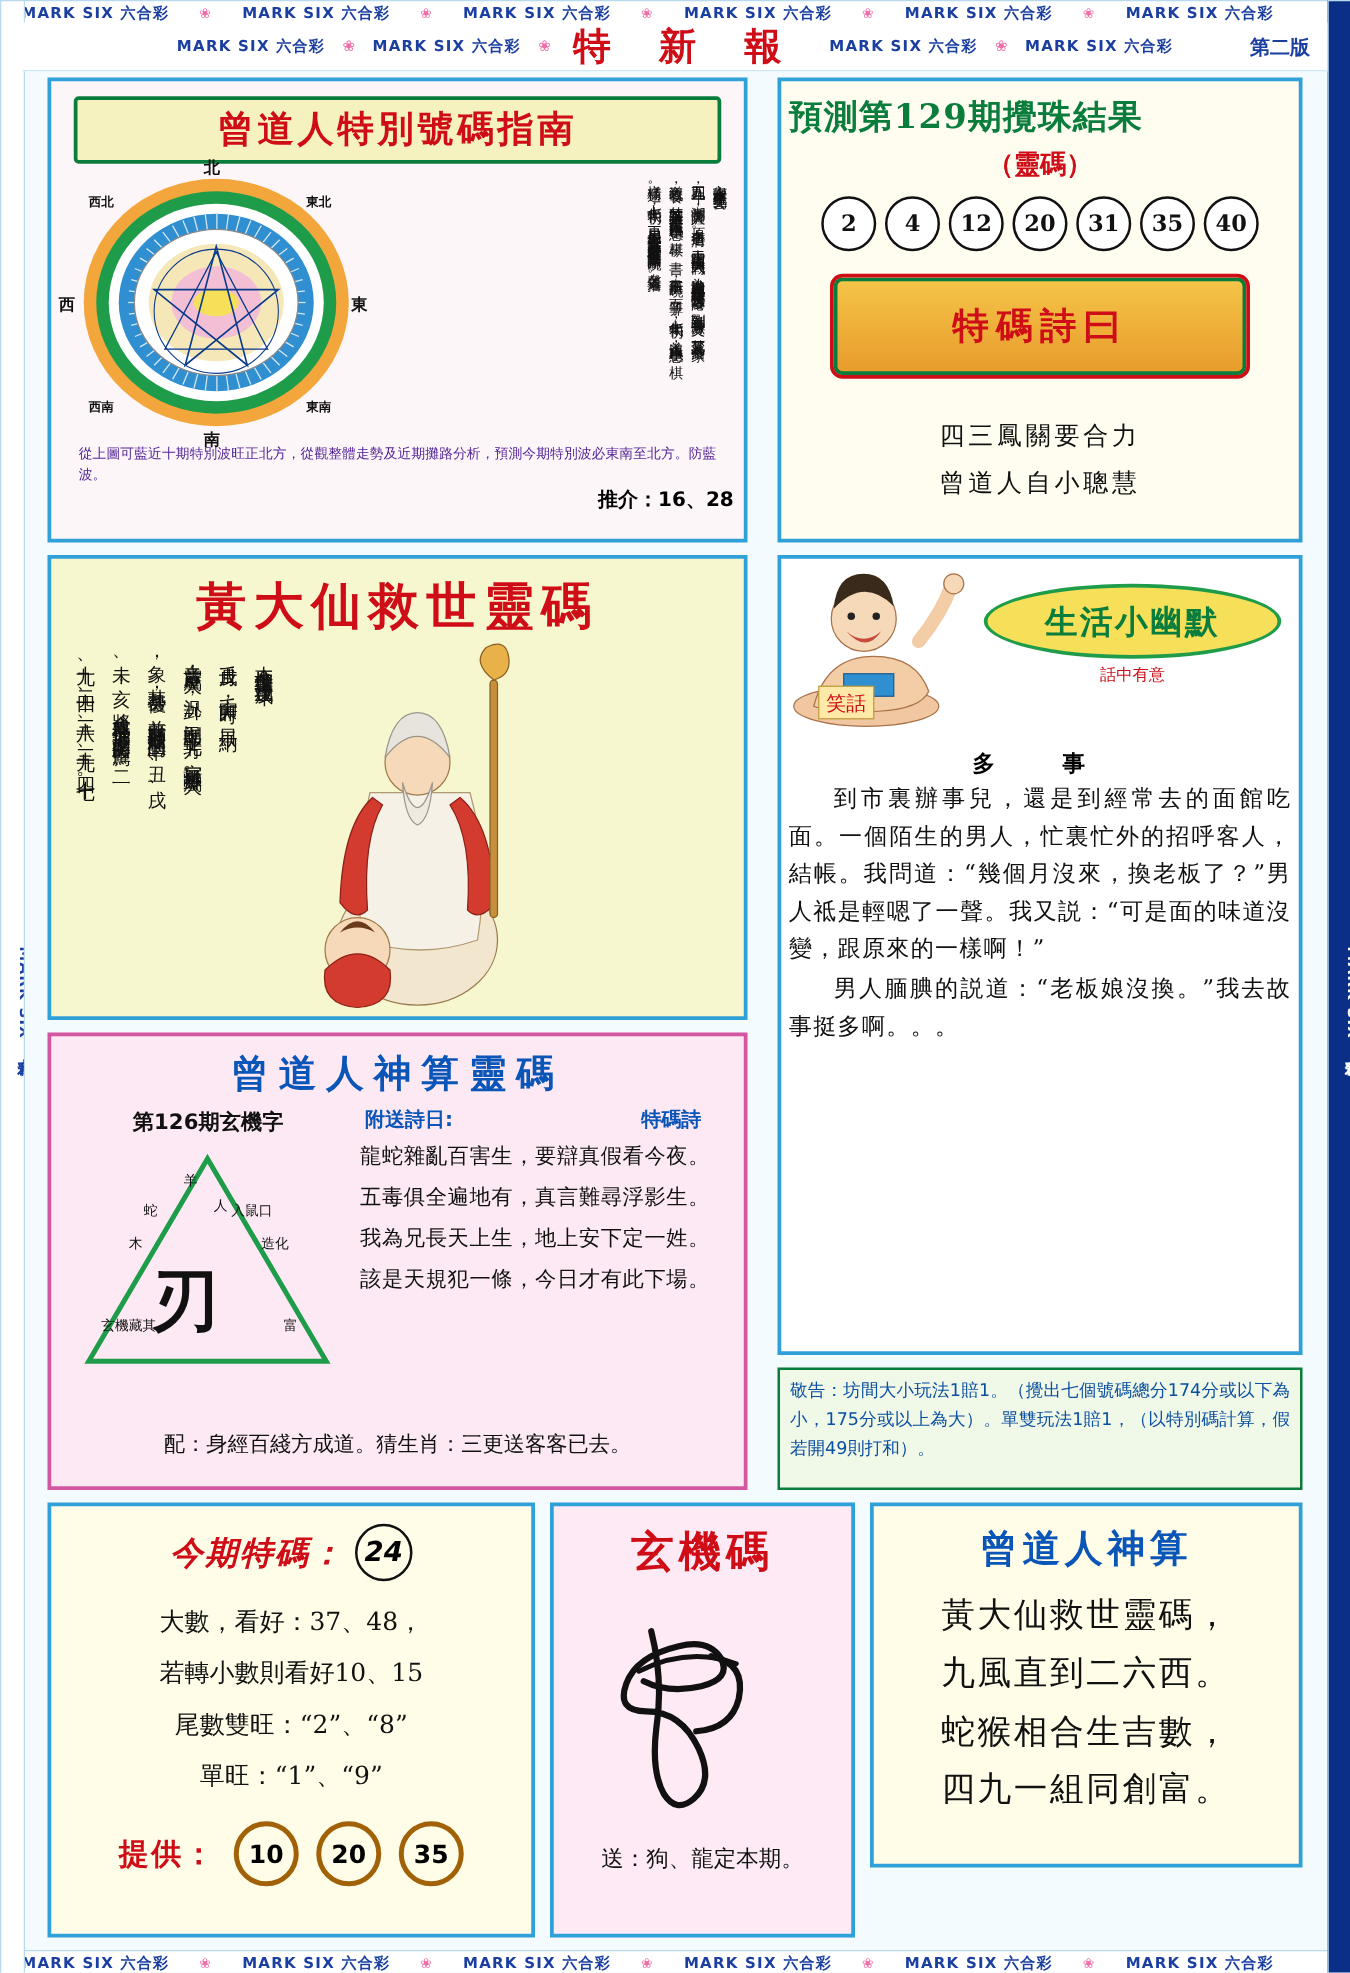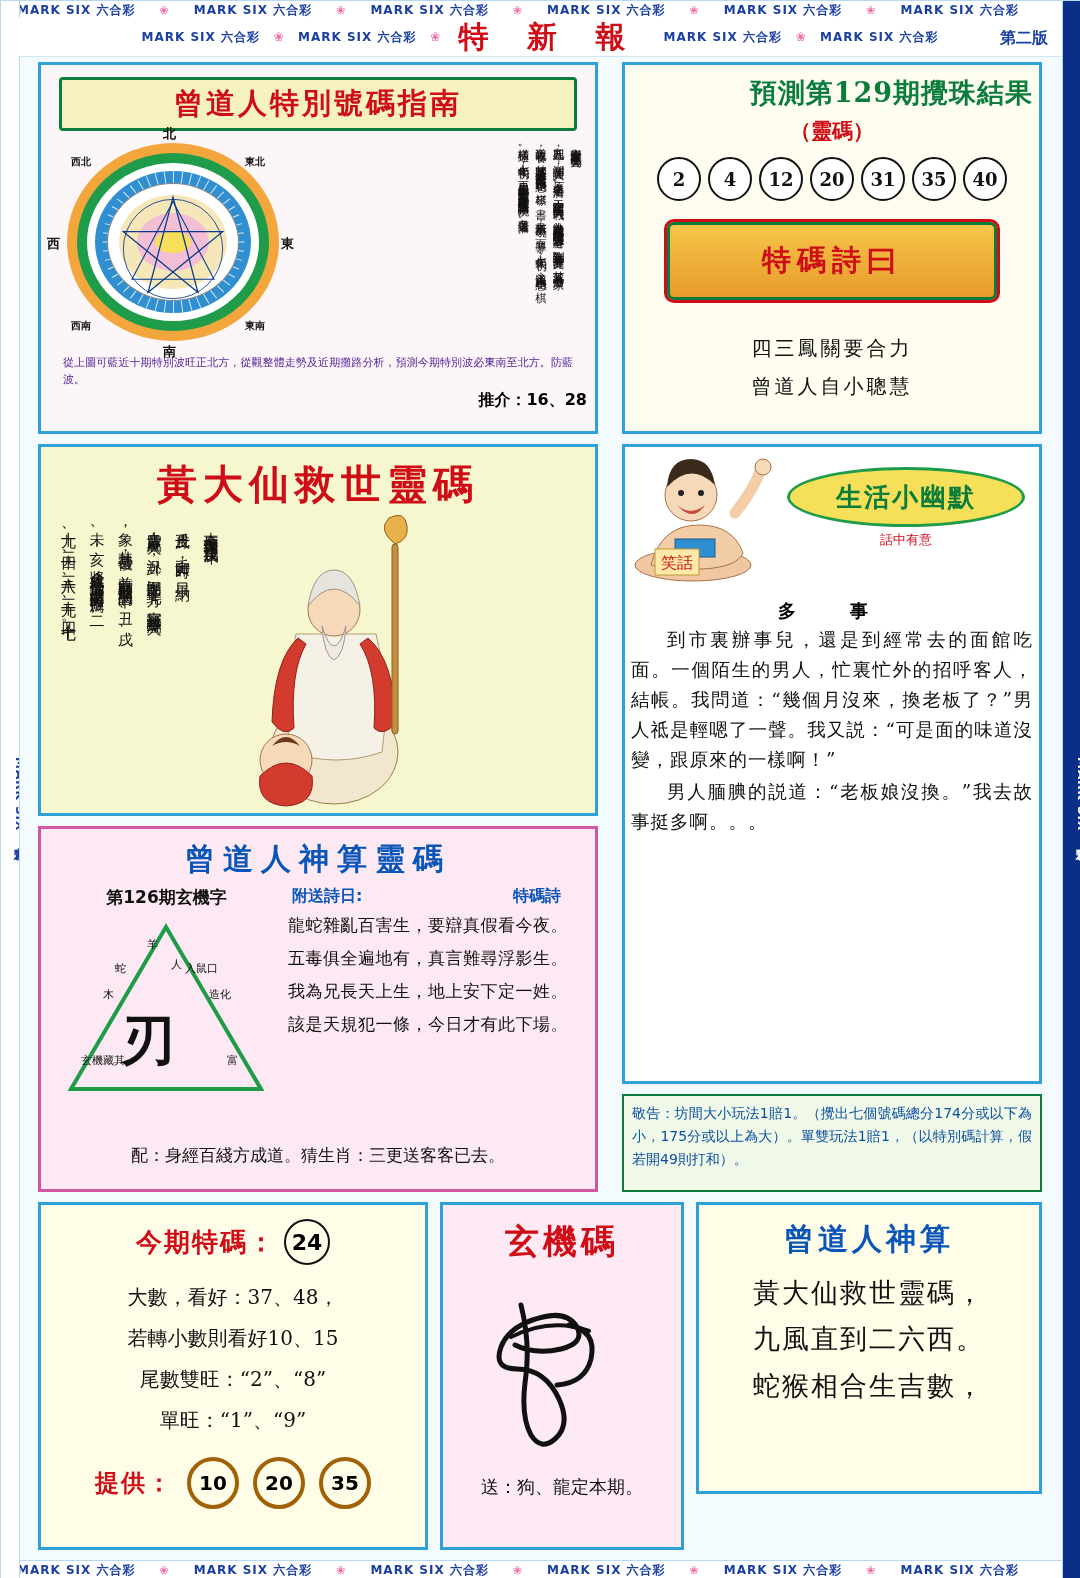--- a/index.html
+++ b/index.html
@@ -88,21 +88,21 @@
   .dnw{left:4px;top:12px;font-size:10px;}
   .dne{left:178px;top:12px;font-size:10px;}
   .dsw{left:4px;top:176px;font-size:10px;}
   .dse{left:178px;top:176px;font-size:10px;}
   .star{position:absolute;inset:52px;}
   .ticks{position:absolute;inset:28px;border-radius:50%;}
   .tick{position:absolute;left:50%;top:50%;width:1px;height:50%;background:rgba(255,255,255,.8);transform-origin:50% 0;}
 
   
   #p2{left:600px;top:6px;width:420px;height:372px;background:#fffdf0;border:3px solid #2fa0d8;padding:6px;}
-  #p2 .t1{text-align:right;font-size:27px;font-weight:bold;color:#0a7c3c;letter-spacing:1px;margin-top:4px;
+  #p2 .t1{text-align:left;font-size:27px;font-weight:bold;color:#0a7c3c;letter-spacing:1px;margin-top:4px;
     font-family:"DejaVu Serif","Liberation Serif",serif;}
   #p2 .t2{text-align:center;font-size:21px;font-weight:bold;color:#cf0d17;margin-top:6px;
     font-family:"DejaVu Serif","Liberation Serif",serif;}
   #p2 .balls{display:flex;justify-content:center;gap:7px;margin-top:12px;}
   .ball{width:40px;height:40px;border-radius:50%;border:2px solid #111;background:#fff;
     display:flex;align-items:center;justify-content:center;font-size:18px;font-weight:bold;color:#111;
     font-family:"DejaVu Serif","Liberation Serif",serif;}
   #p2 .plaque{margin:18px auto 0 auto;width:330px;height:78px;position:relative;
     background:linear-gradient(#f6c64a,#e79a2a);border:3px solid #cf0d17;border-radius:10px;
     display:flex;align-items:center;justify-content:center;box-shadow:0 0 0 3px #0a7c3c inset;}
@@ -154,21 +154,21 @@
     font-family:"DejaVu Serif","Liberation Serif",serif;}
   #p5 .foot{font-size:17px;text-align:center;margin-top:8px;color:#111;
     font-family:"DejaVu Serif","Liberation Serif",serif;}
 
   
   #p6{left:600px;top:1038px;width:420px;height:98px;background:#f0f8e8;border:2px solid #0a7c3c;padding:6px 8px;}
   #p6 .txt{font-size:14px;line-height:1.65;color:#0a4fa0;text-align:justify;}
 
   
   #p7{left:16px;top:1146px;width:390px;height:348px;background:#fffde8;border:3px solid #2fa0d8;padding:8px;}
-  #p7 .t{display:flex;align-items:center;justify-content:center;gap:8px;margin:6px 0 12px 0;}
+  #p7 .t{display:flex;align-items:center;justify-content:center;gap:8px;margin:6px 0 12px 0;font-style:italic;}
   #p7 .t .lab{font-size:26px;font-weight:bold;color:#cf0d17;letter-spacing:2px;
     font-family:"DejaVu Serif","Liberation Serif",serif;}
   #p7 .t .num{width:42px;height:42px;border-radius:50%;border:2px solid #111;display:flex;align-items:center;
     justify-content:center;font-size:22px;font-weight:bold;}
   #p7 .lines div{font-size:20px;line-height:2.05;text-align:center;color:#111;
     font-family:"DejaVu Serif","Liberation Serif",serif;}
   #p7 .provide{display:flex;align-items:center;justify-content:center;gap:14px;margin-top:16px;}
   #p7 .provide .lab{font-size:24px;font-weight:bold;color:#cf0d17;letter-spacing:2px;
     font-family:"DejaVu Serif","Liberation Serif",serif;}
   #p7 .provide .num{width:44px;height:44px;border-radius:50%;border:4px solid #a16207;display:flex;
@@ -494,17 +494,18 @@
       </div>
       <div class="send">送：狗、龍定本期。</div>
     </div>
 
     <div class="box" id="p9">
       <div class="t">曾道人神算</div>
       <div class="lines">
         <div>黃大仙救世靈碼，</div>
         <div>九風直到二六西。</div>
         <div>蛇猴相合生吉數，</div>
+        <div>四九一組同創富。</div>
       </div>
     </div>
 
   </div>
 </div>
 
 </body></html>

